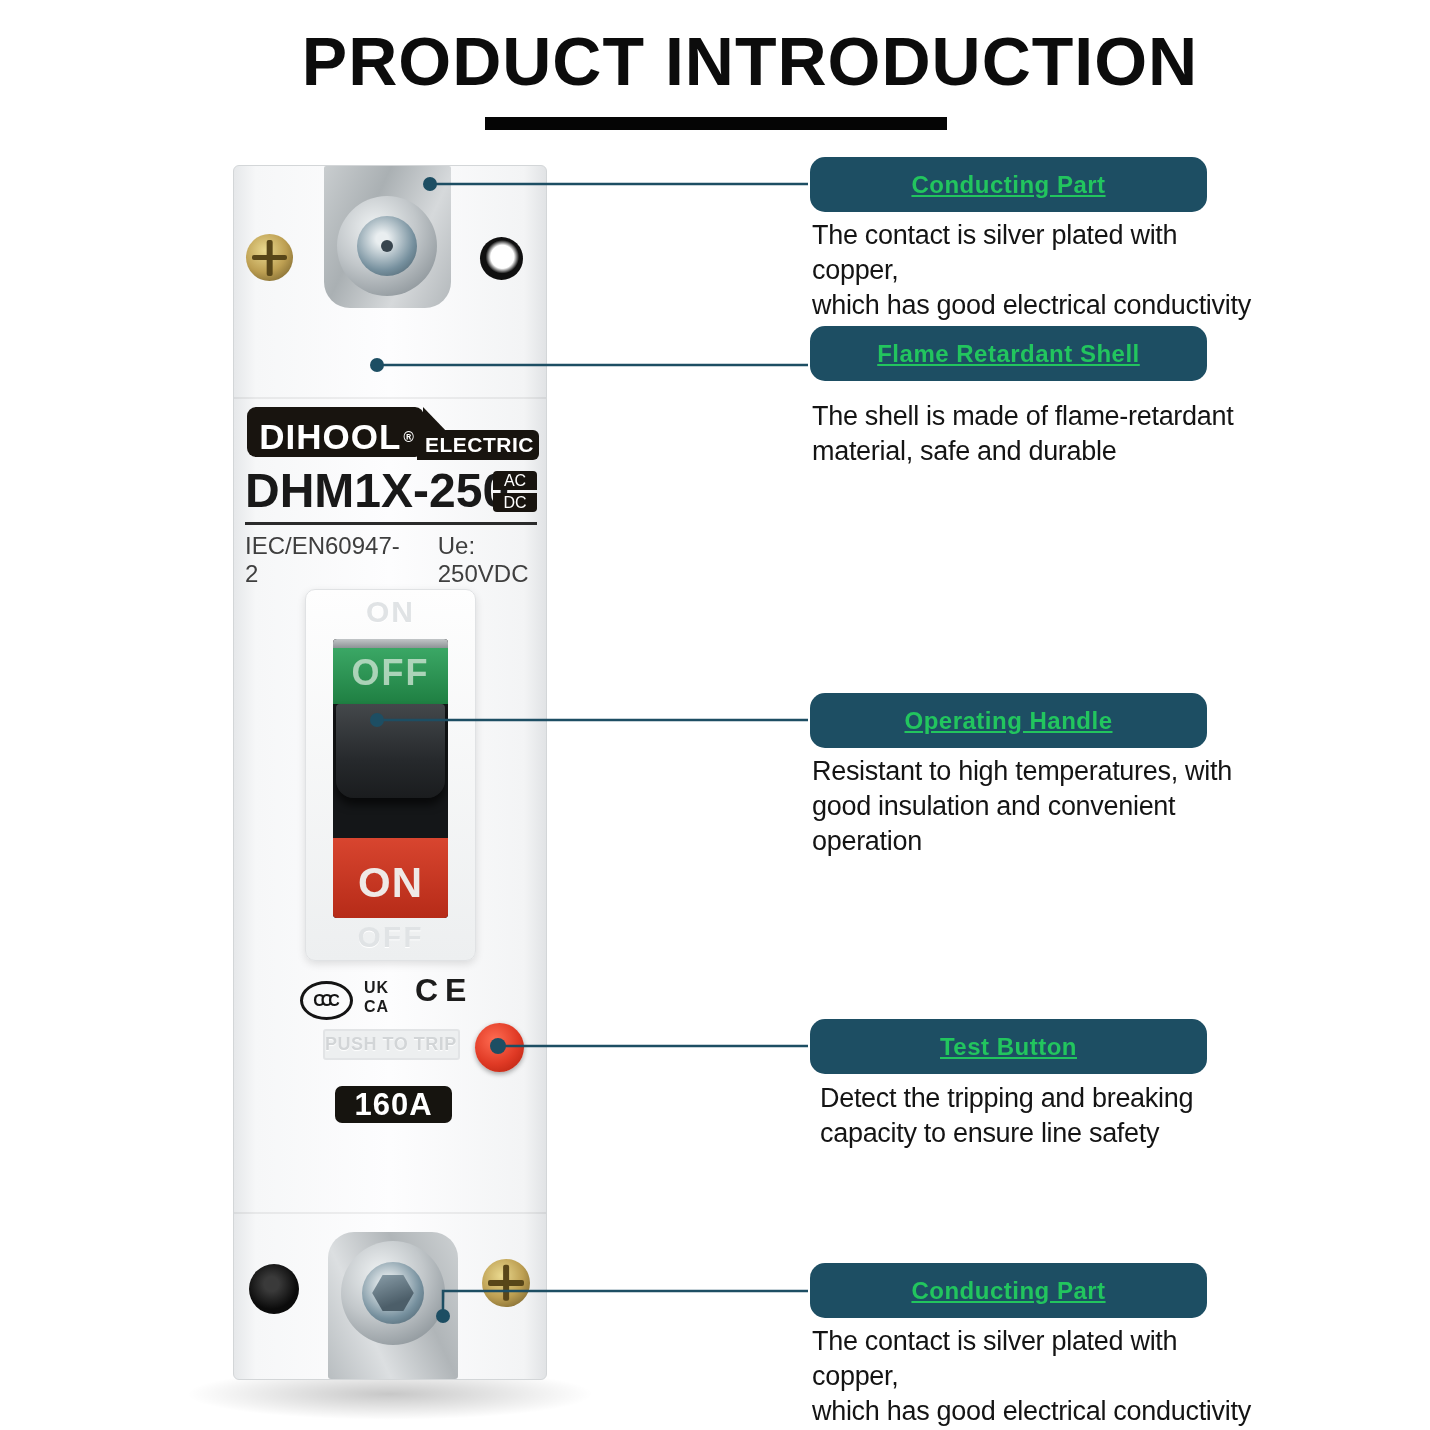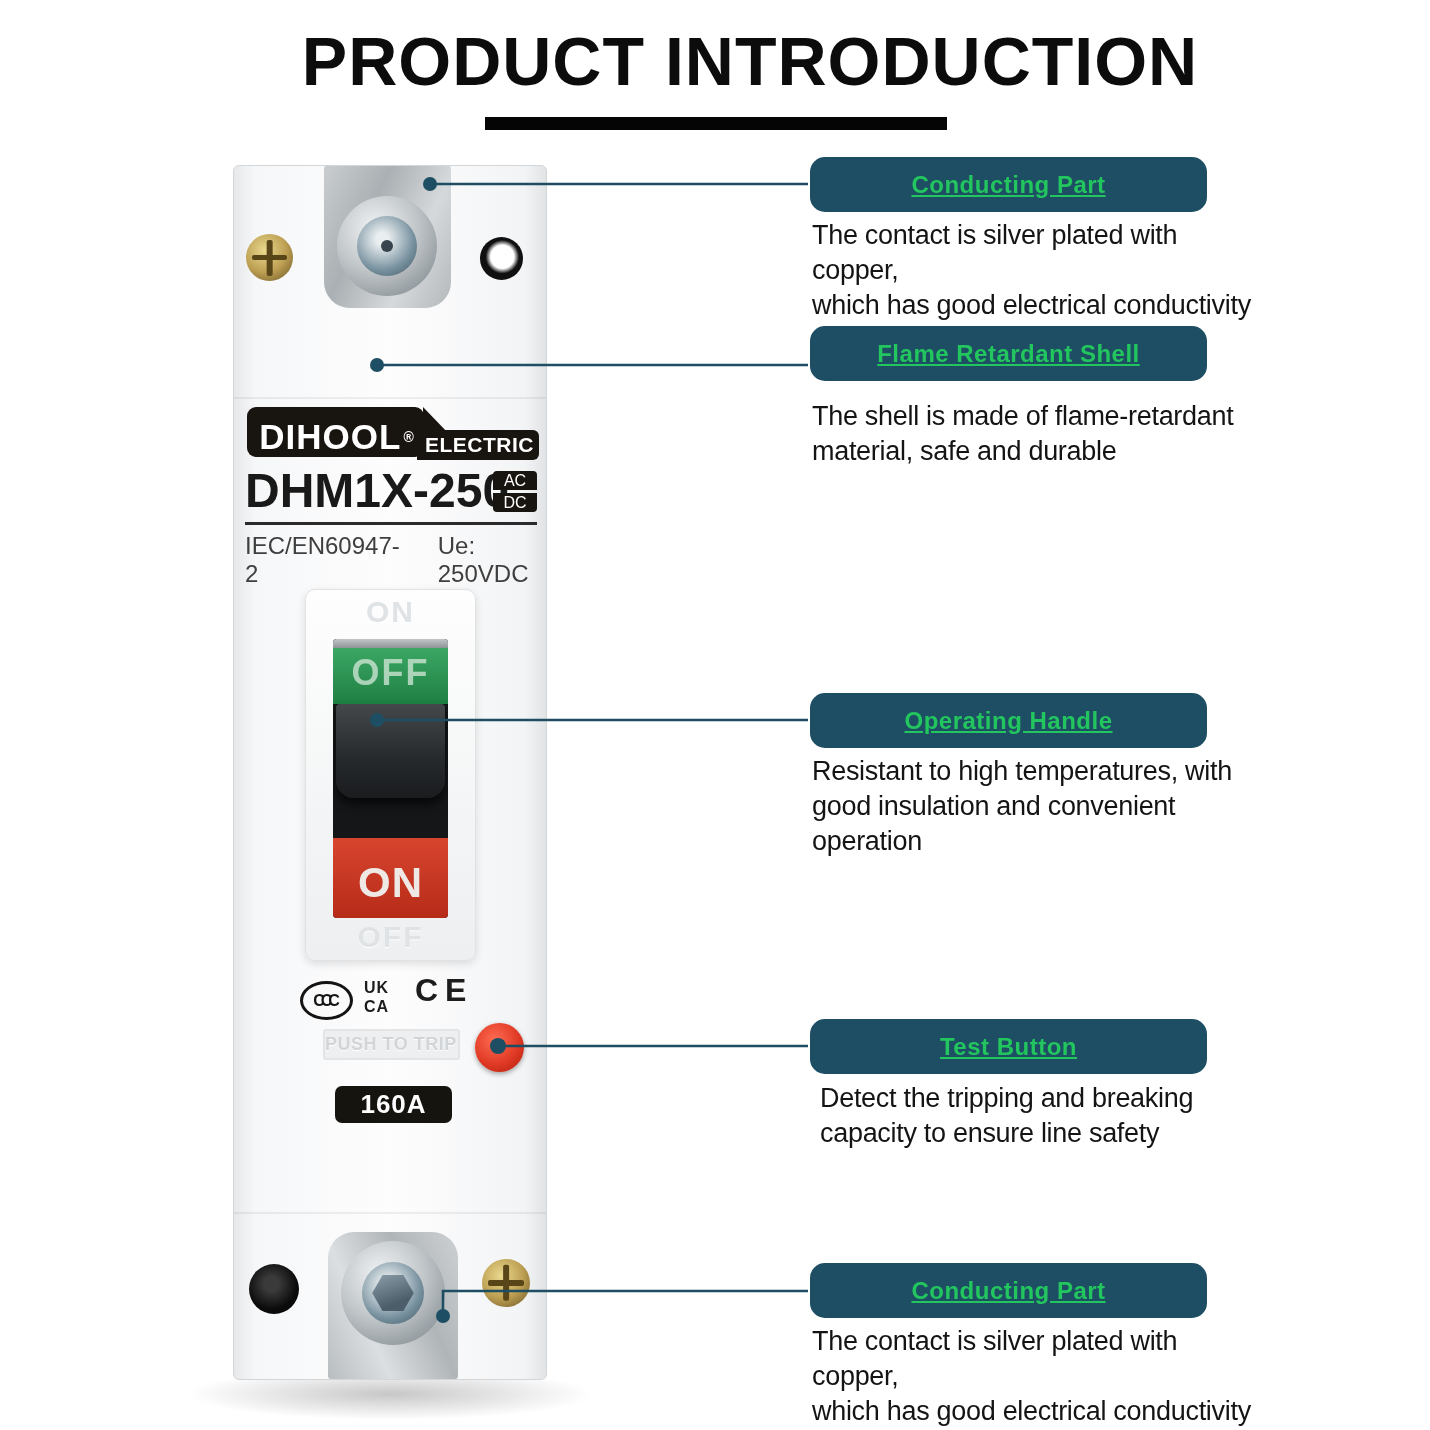--- a/index.html
+++ b/index.html
@@ -101,21 +101,21 @@
   .ce{position:absolute;left:181px;top:806px;font-size:32px;font-weight:bold;color:#1c1c1c;letter-spacing:7px;}
 
   .ptt{position:absolute;left:89px;top:863px;width:137px;height:31px;background:#edeff0;
        border:2px solid #e2e4e6;border-radius:3px;display:flex;align-items:center;box-sizing:border-box;}
   .ptt span{font-size:18px;font-weight:bold;color:#d2d5d7;letter-spacing:0.5px;text-shadow:0 1px 1px #fff;}
   .test-btn{position:absolute;left:241px;top:857px;width:49px;height:49px;border-radius:50%;
        background:radial-gradient(circle at 40% 35%,#ff6c52,#e03a25 55%,#b01f0d);
        box-shadow:0 2px 5px rgba(0,0,0,0.35);}
   .rating{position:absolute;left:101px;top:920px;width:117px;height:37px;background:#16140f;border-radius:7px;
        display:flex;align-items:center;justify-content:center;}
-  .rating span{color:#fff;font-size:26px;font-weight:bold;letter-spacing:1px;}
+  .rating span{color:#fff;font-size:31px;font-weight:bold;letter-spacing:1px;}
 
   
   .callout-box{position:absolute;left:810px;width:397px;height:55px;background:#1d4e63;border-radius:15px;
        display:flex;align-items:center;justify-content:center;}
   .callout-box span{color:#22c55e;font-size:24px;font-weight:bold;letter-spacing:0.5px;text-decoration:underline;}
   .callout-desc{position:absolute;left:812px;width:440px;font-size:27px;color:#141414;
        line-height:35px;letter-spacing:-0.3px;}
 
   .connectors{position:absolute;left:0;top:0;width:1430px;height:1430px;pointer-events:none;}
 </style>

